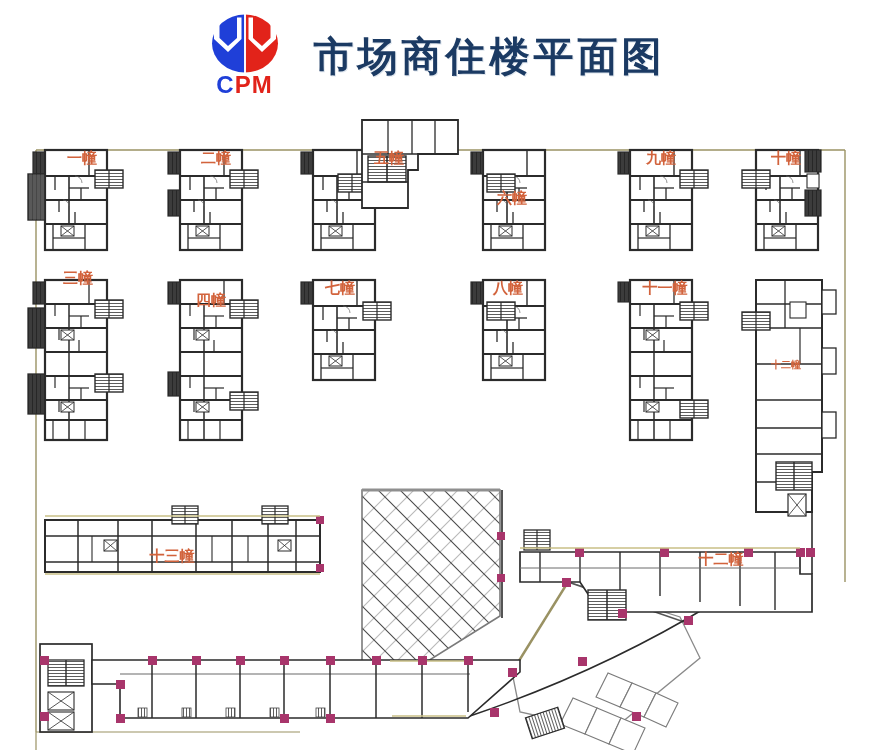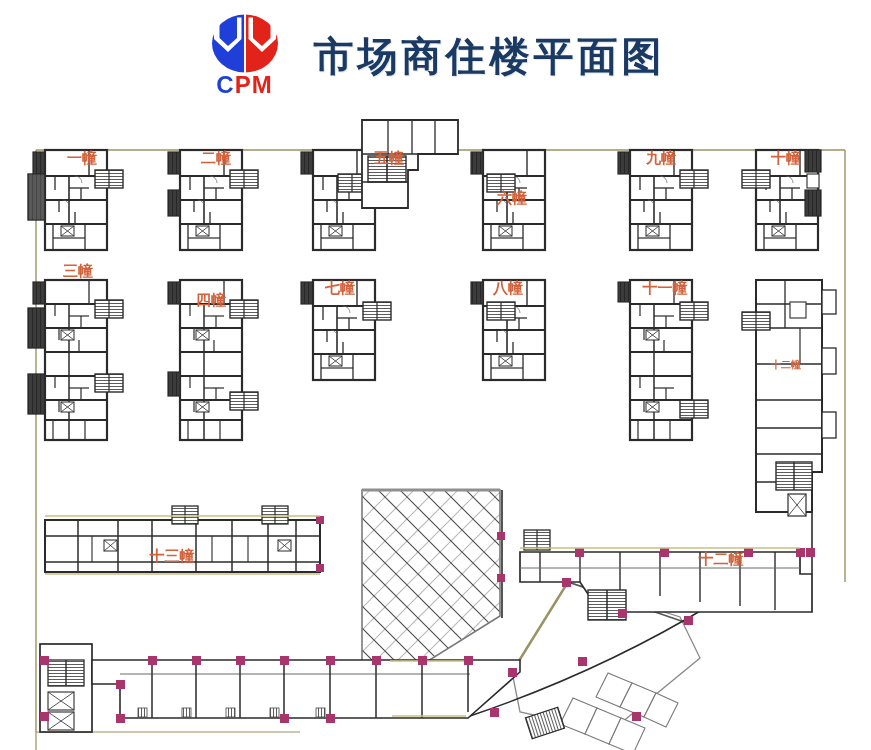--- a/index.html
+++ b/index.html
@@ -511,21 +511,21 @@
       <path d="M 0 628 L 871 628" fill="none" stroke="#ffffff" stroke-width="0"></path>
     </svg>
 
     <div class="bldg-label" style="left:82px;  top:46px;">一幢</div>
     <div class="bldg-label" style="left:216px; top:46px;font-family:Liberation Serif, serif;">二幢</div>
     <div class="bldg-label" style="left:346px; top:46px;margin-left:43px;">五幢</div>
     <div class="bldg-label" style="left:512px; top:46px;margin-top:40px;">六幢</div>
     <div class="bldg-label" style="left:661px; top:46px;">九幢</div>
     <div class="bldg-label" style="left:786px; top:46px;">十幢</div>
 
-    <div class="bldg-label" style="left:78px;  top:159px;">三幢</div>
+    <div class="bldg-label" style="left:78px;  top:166px;">三幢</div>
     <div class="bldg-label" style="left:211px; top:176px;margin-top:12px;">四幢</div>
     <div class="bldg-label" style="left:340px; top:176px;">七幢</div>
     <div class="bldg-label" style="left:508px; top:176px;">八幢</div>
     <div class="bldg-label" style="left:665px; top:176px;">十一幢</div>
 
     <div class="bldg-label big" style="left:786px; top:253px;">十二幢</div>
     <div class="bldg-label" style="left:172px; top:444px;">十三幢</div>
     <div class="bldg-label" style="left:721px; top:447px;">十二幢</div>
   </div>
 </div>

